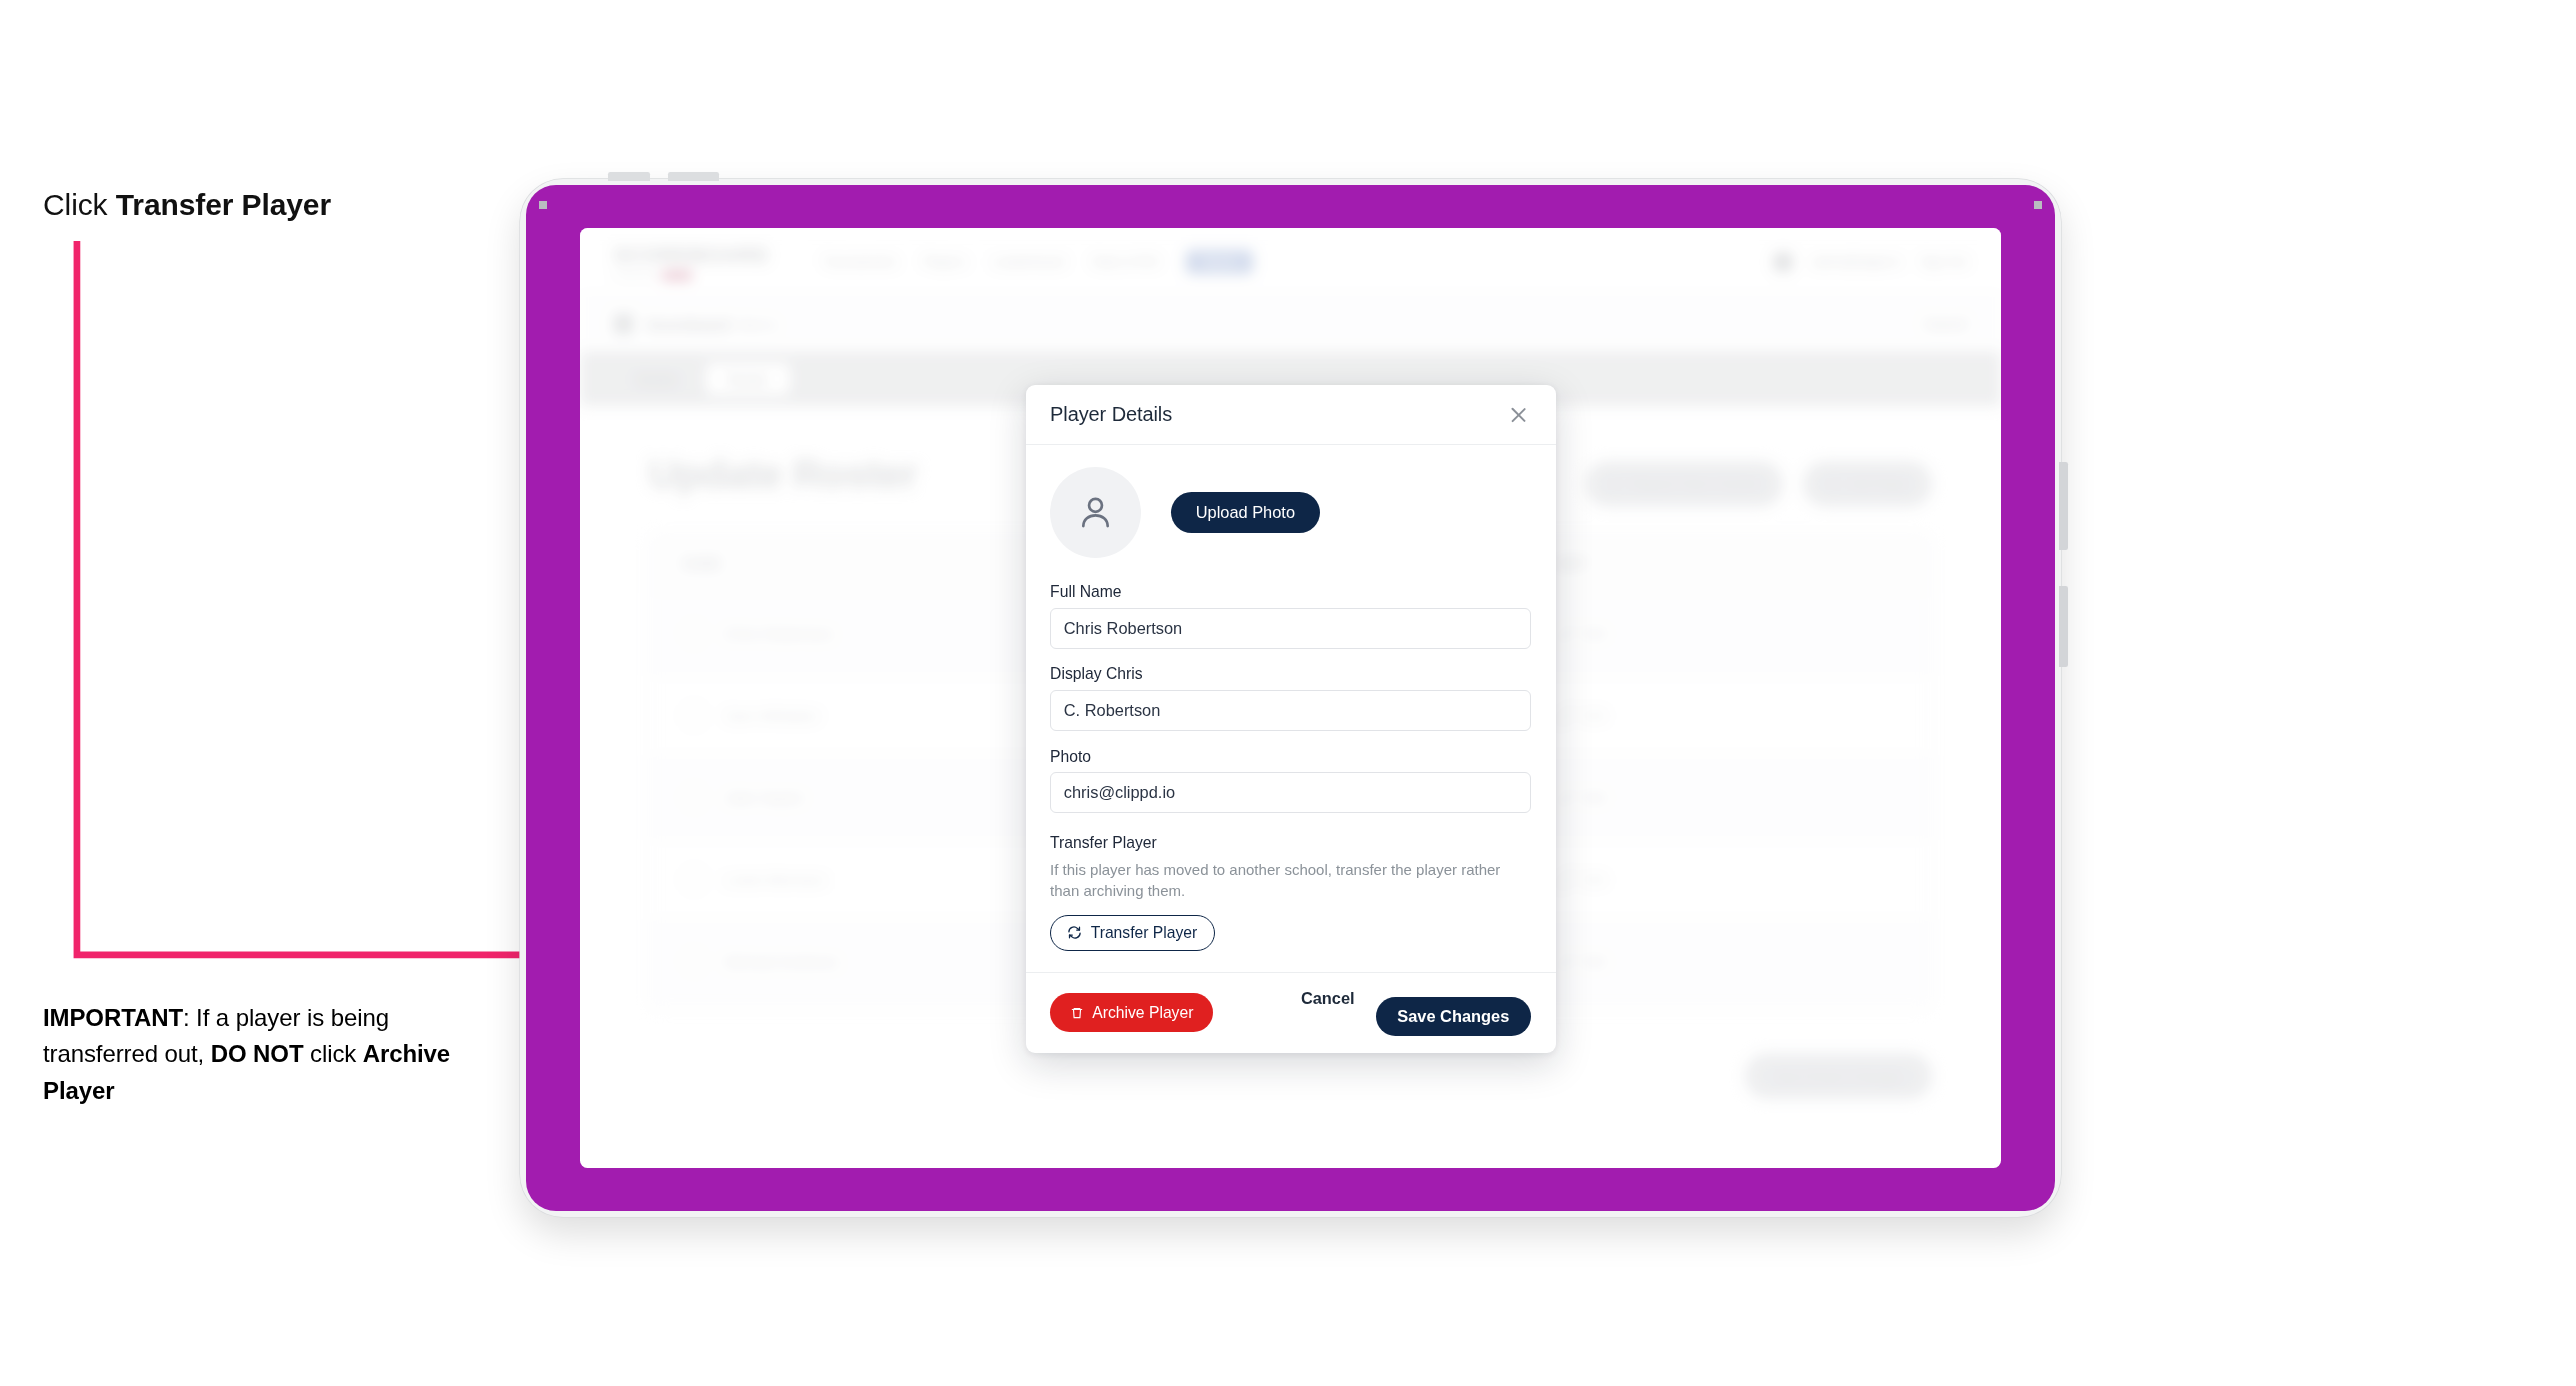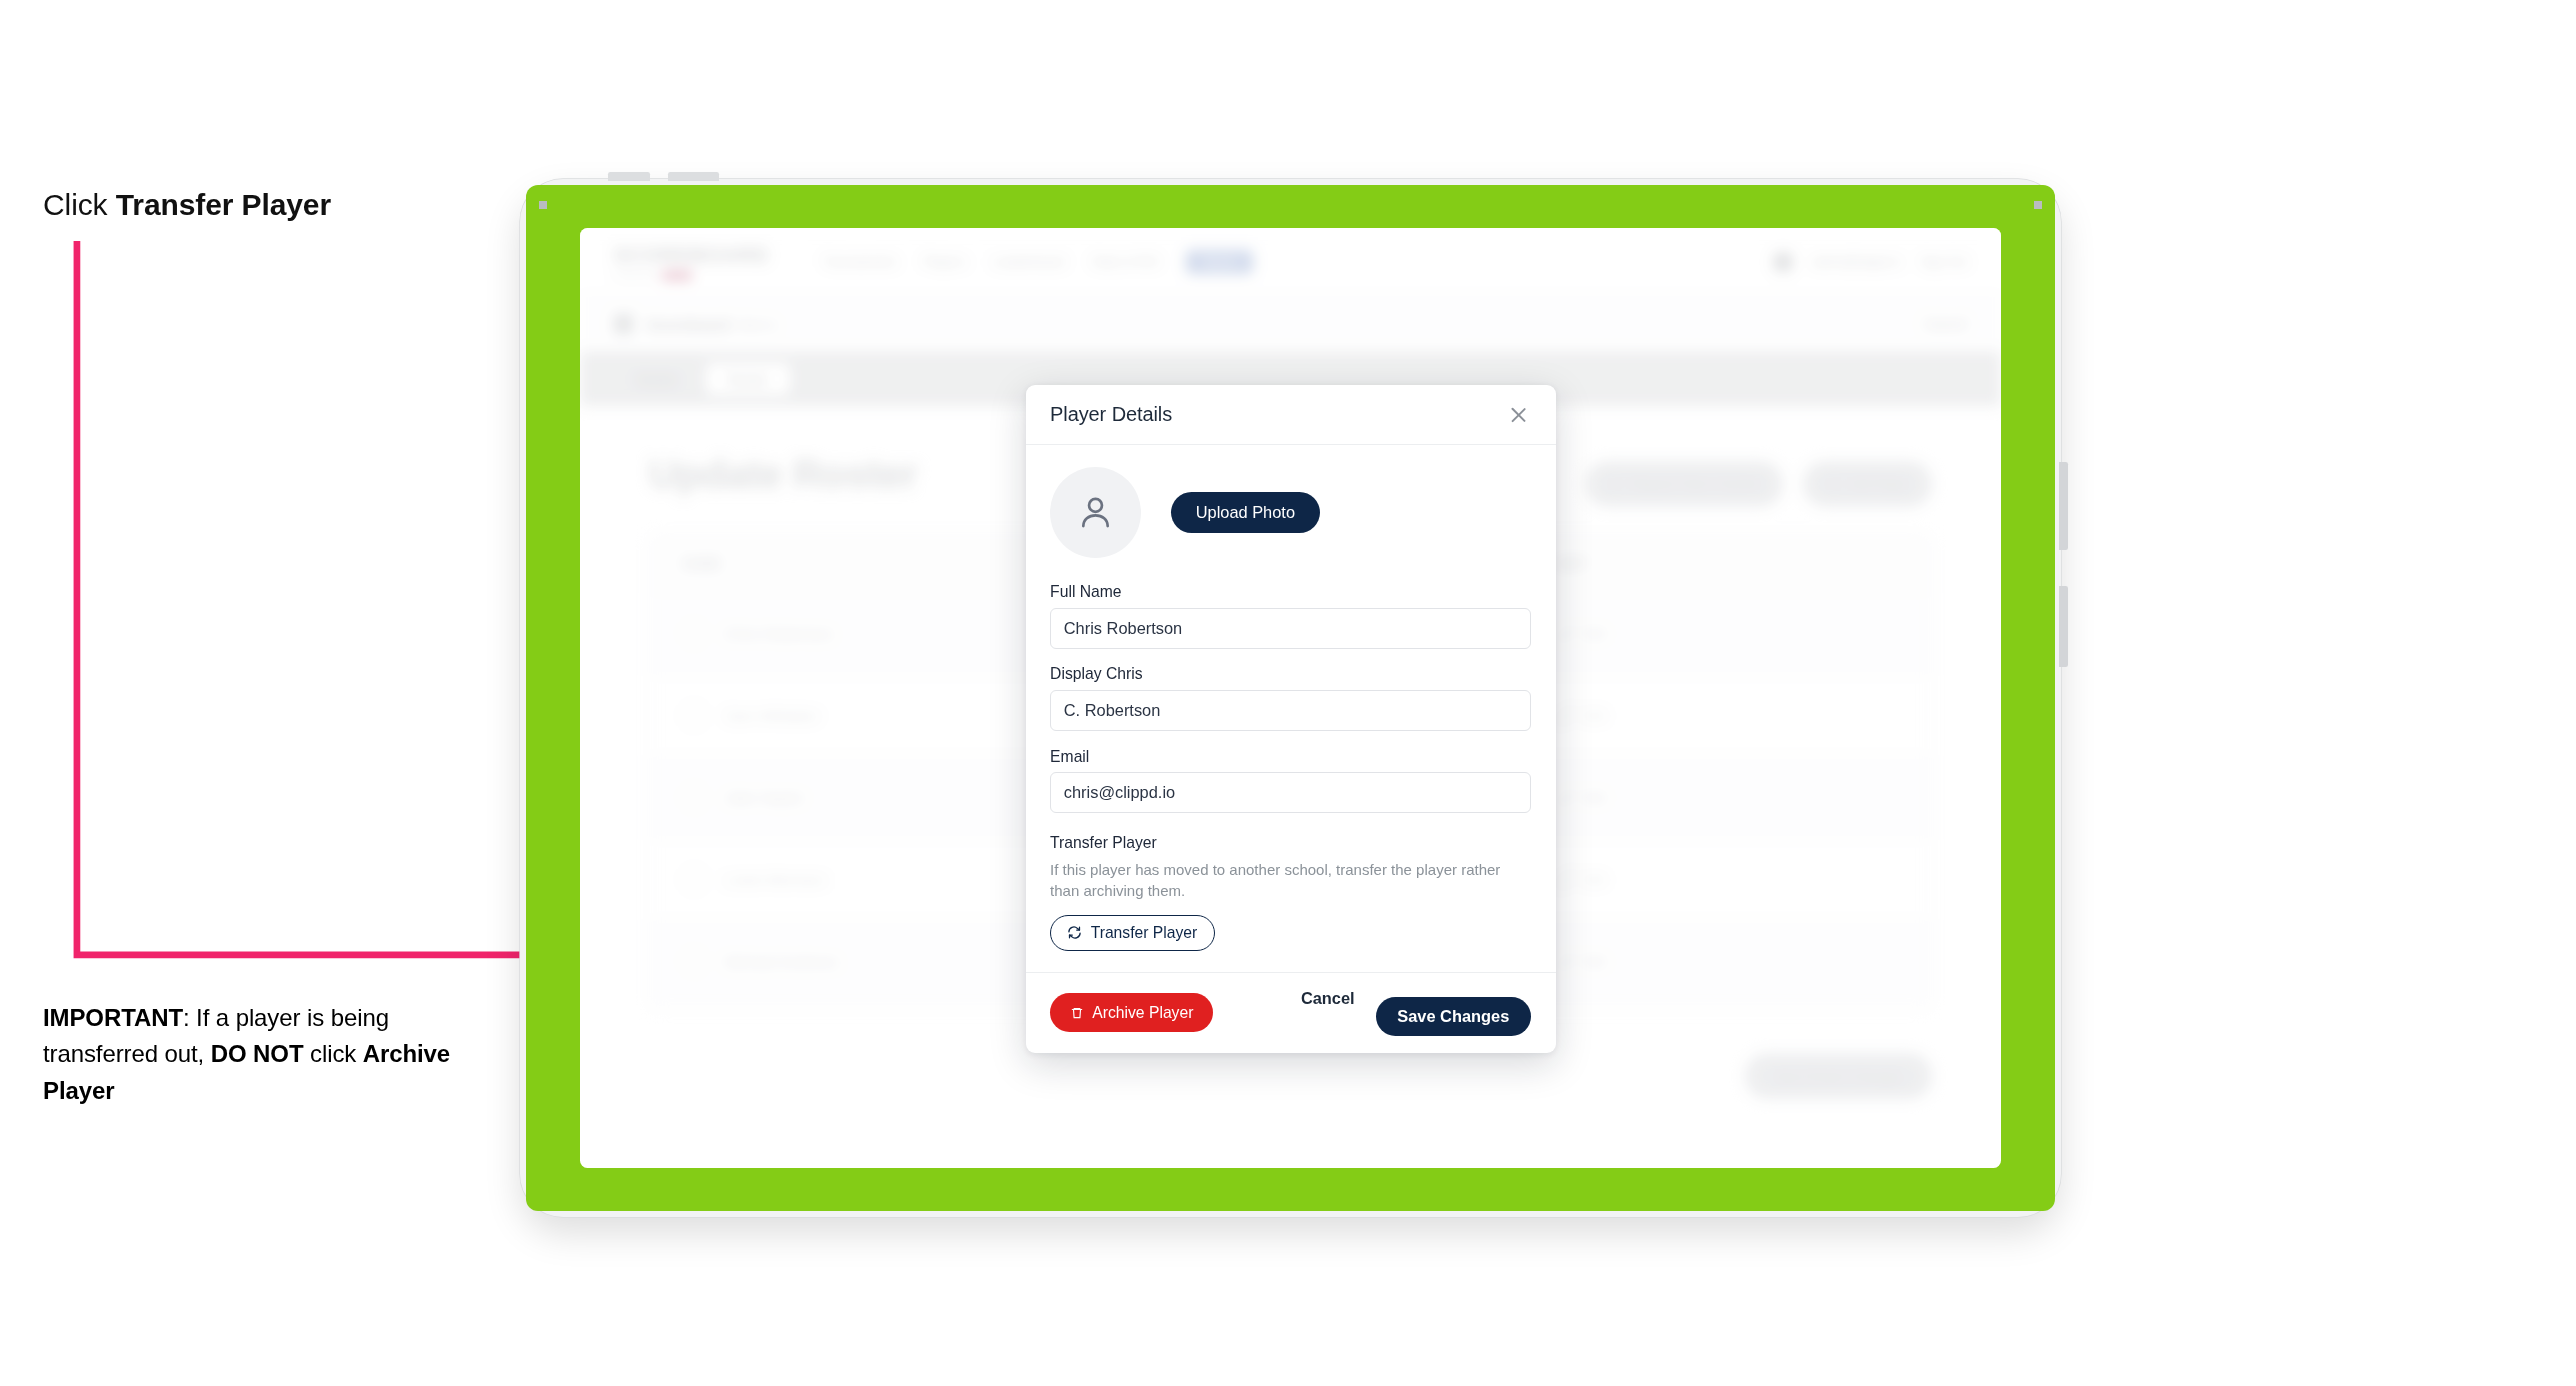--- a/index.html
+++ b/index.html
@@ -31,22 +31,22 @@
   
   .device {
     position: absolute; left: 520px; top: 179px;
     width: 1541px; height: 1038px;
     background: #f2f3f4;
     border-radius: 43px;
     box-shadow: 0 0 0 0.7px #d9dbdd, 0 16.4px 36px rgba(0,0,0,0.13);
   }
   .device-inner {
     position: absolute; left: 6px; top: 6px; right: 6px; bottom: 6px;
-    background: #84cc16;
-    border-radius: 12px;
+    background: #a21caf;
+    border-radius: 30px;
   }
   .screen {
     position: absolute; left: 54px; top: 43px; right: 54px; bottom: 43px;
     background: #ffffff;
     border-radius: 7.5px;
     overflow: hidden;
   }
   
   .btn-top-a { position:absolute; left:88px; top:-6.7px; width:42px; height:9px; background:#dcdee0; border-radius:2.2px 2.2px 0 0; }
   .btn-top-b { position:absolute; left:148px; top:-6.7px; width:51px; height:9px; background:#dcdee0; border-radius:2.2px 2.2px 0 0; }
@@ -392,21 +392,21 @@
               <div class="field-label">Full Name</div>
               <input class="field-input" type="text" value="Chris Robertson" style="">
             </div>
 
             <div class="field">
               <div class="field-label">Display Chris</div>
               <input class="field-input" type="text" value="C. Robertson" style="">
             </div>
 
             <div class="field">
-              <div class="field-label">Email</div>
+              <div class="field-label">Photo</div>
               <input class="field-input" type="text" value="chris@clippd.io" style="">
             </div>
 
 
             <div class="transfer-block">
               <div class="transfer-title">Transfer Player</div>
               <div class="transfer-desc">If this player has moved to another school, transfer the player rather than archiving them.</div>
               <button class="btn-transfer">
                 <svg width="15" height="15" viewBox="0 0 24 24" fill="none" stroke="#0E2647" stroke-width="2" stroke-linecap="round" stroke-linejoin="round">
                   <path d="M3 11a8 8 0 0 1 13.5-5.6L20 8"></path>

